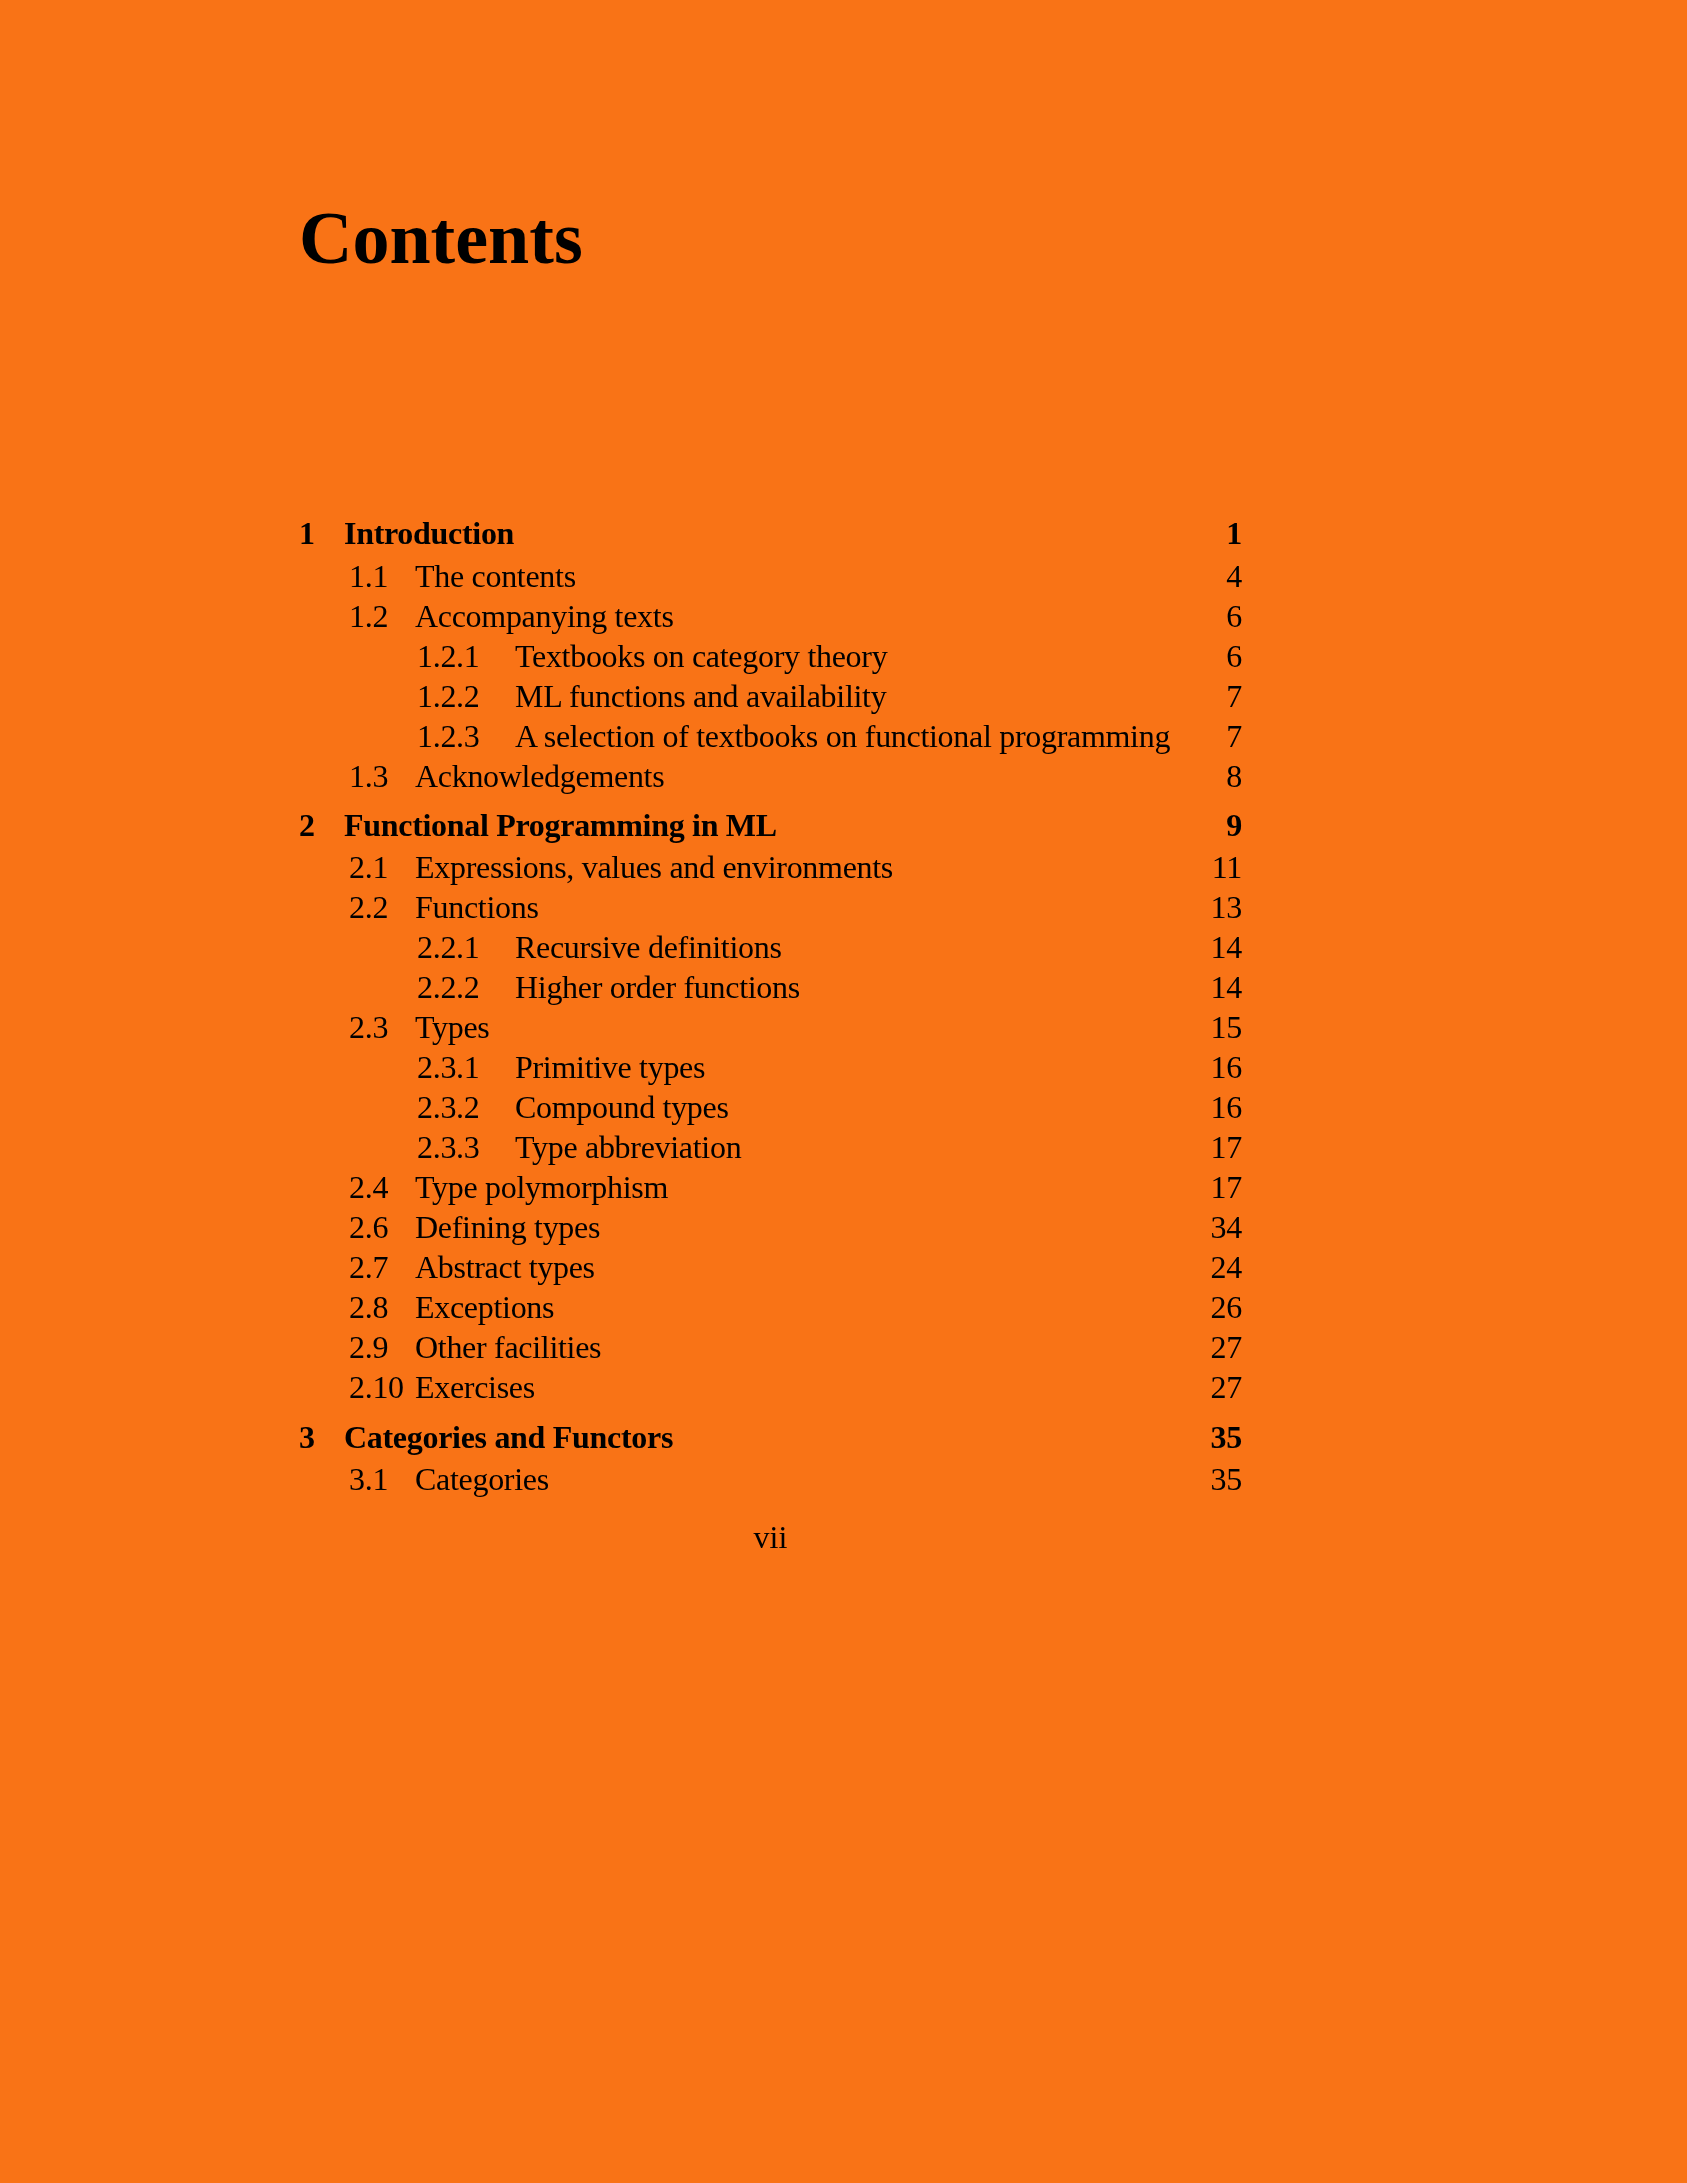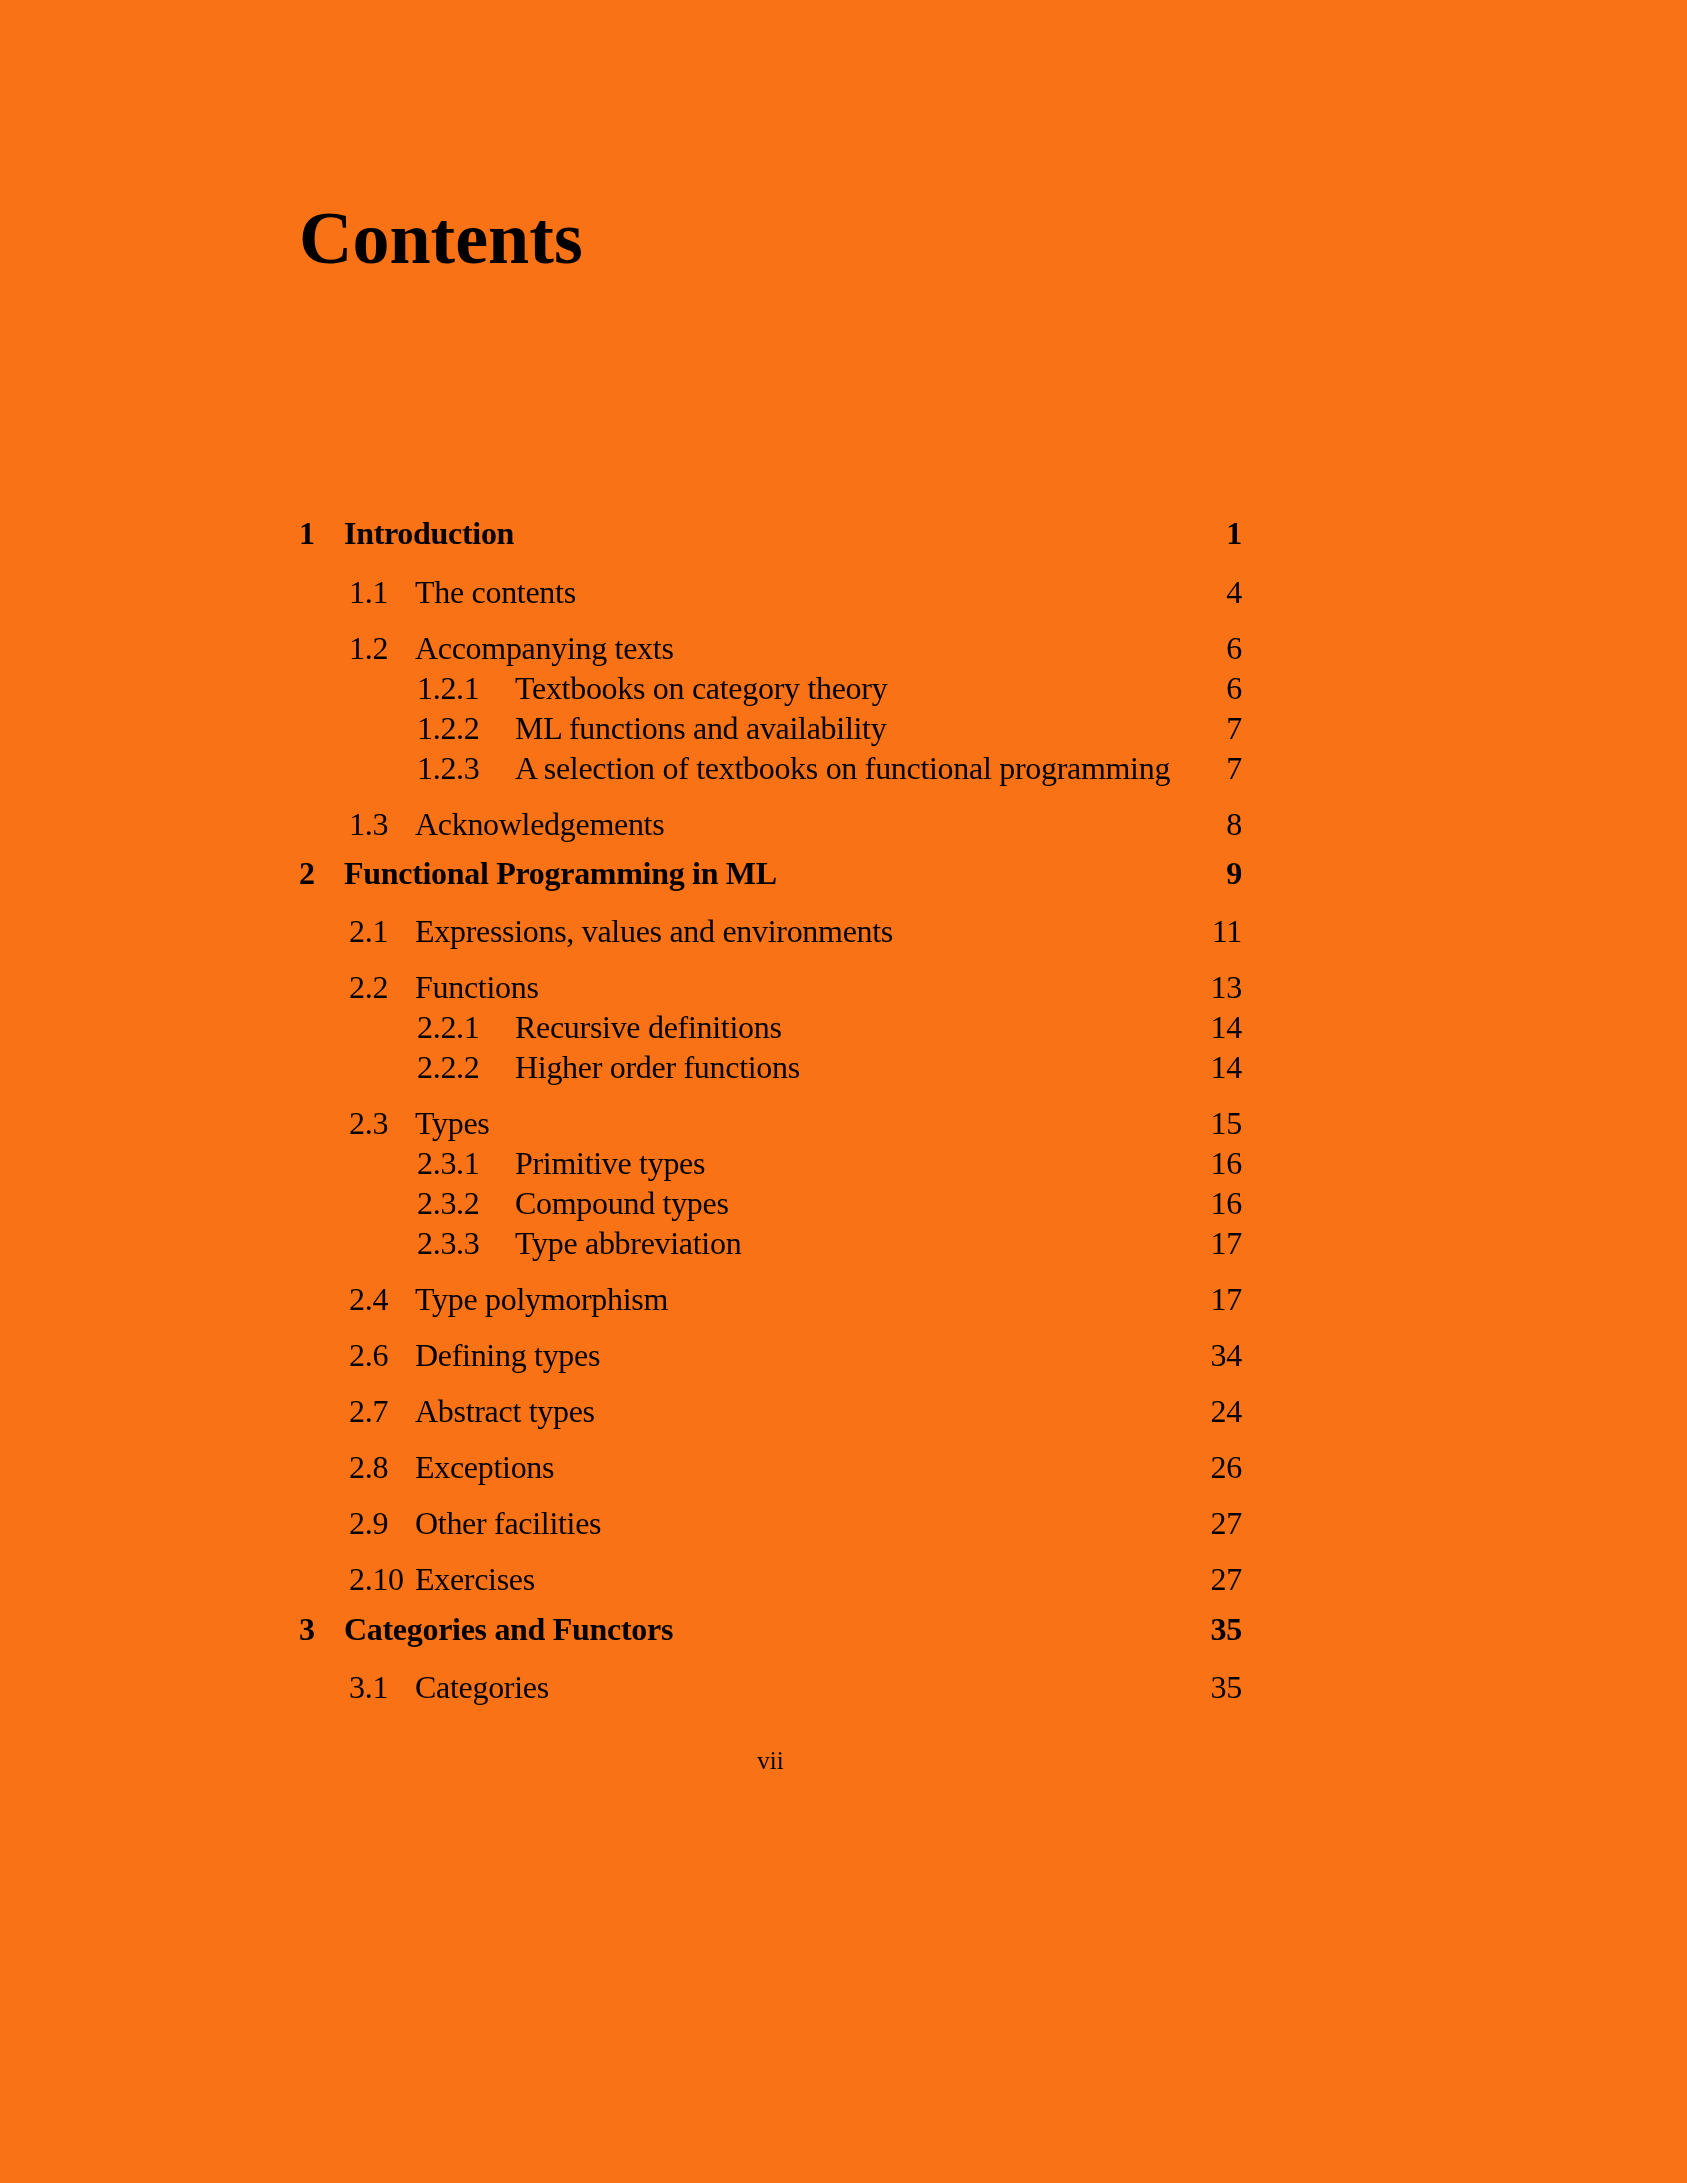--- a/index.html
+++ b/index.html
@@ -46,27 +46,27 @@
     padding-left: 16px;
     text-align: right;
   }
   .lv-chapter {
     font-weight: 700;
     margin-top: 9.3px;
     margin-bottom: 2.6px;
   }
   .lv-chapter .num { width: 45px; }
   .lv-section { padding-left: 50px; }
-  .lv-section .num { width: 66px; margin-top: 16px; }
+  .lv-section .num { width: 66px; }
   .lv-subsection { padding-left: 118px; }
   .lv-subsection .num { width: 98px; }
   .footer {
-    margin-top: 34px;
+    margin-top: 18px;
     text-align: center;
-    font-size: 25px;
+    font-size: 32px;
     line-height: 40px;
   }
 </style>
 </head>
 <body>
 
 <div class="page">
   <h1 class="doc-title">Contents</h1>
 
   <div class="toc" id="toc-list">

